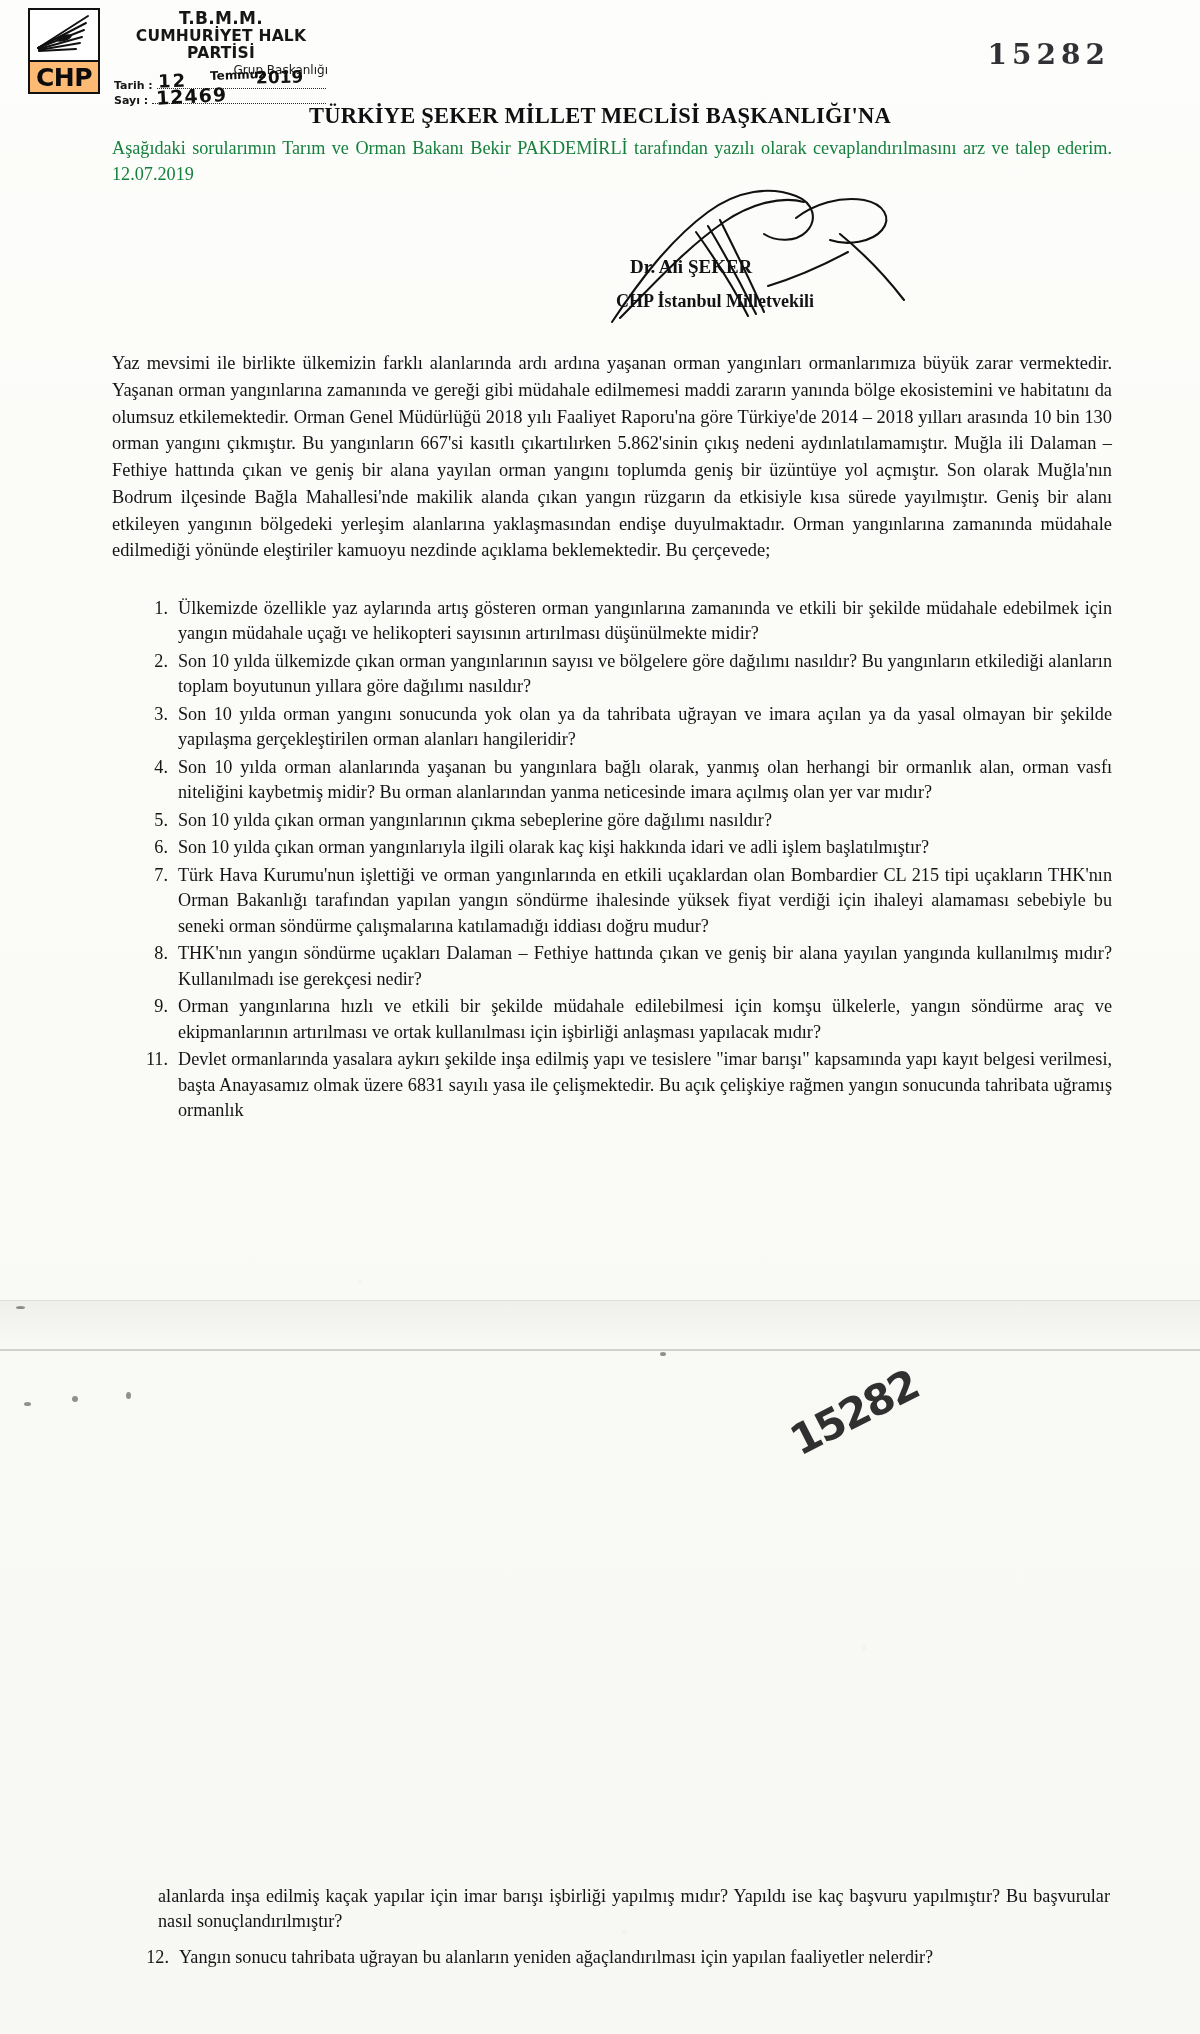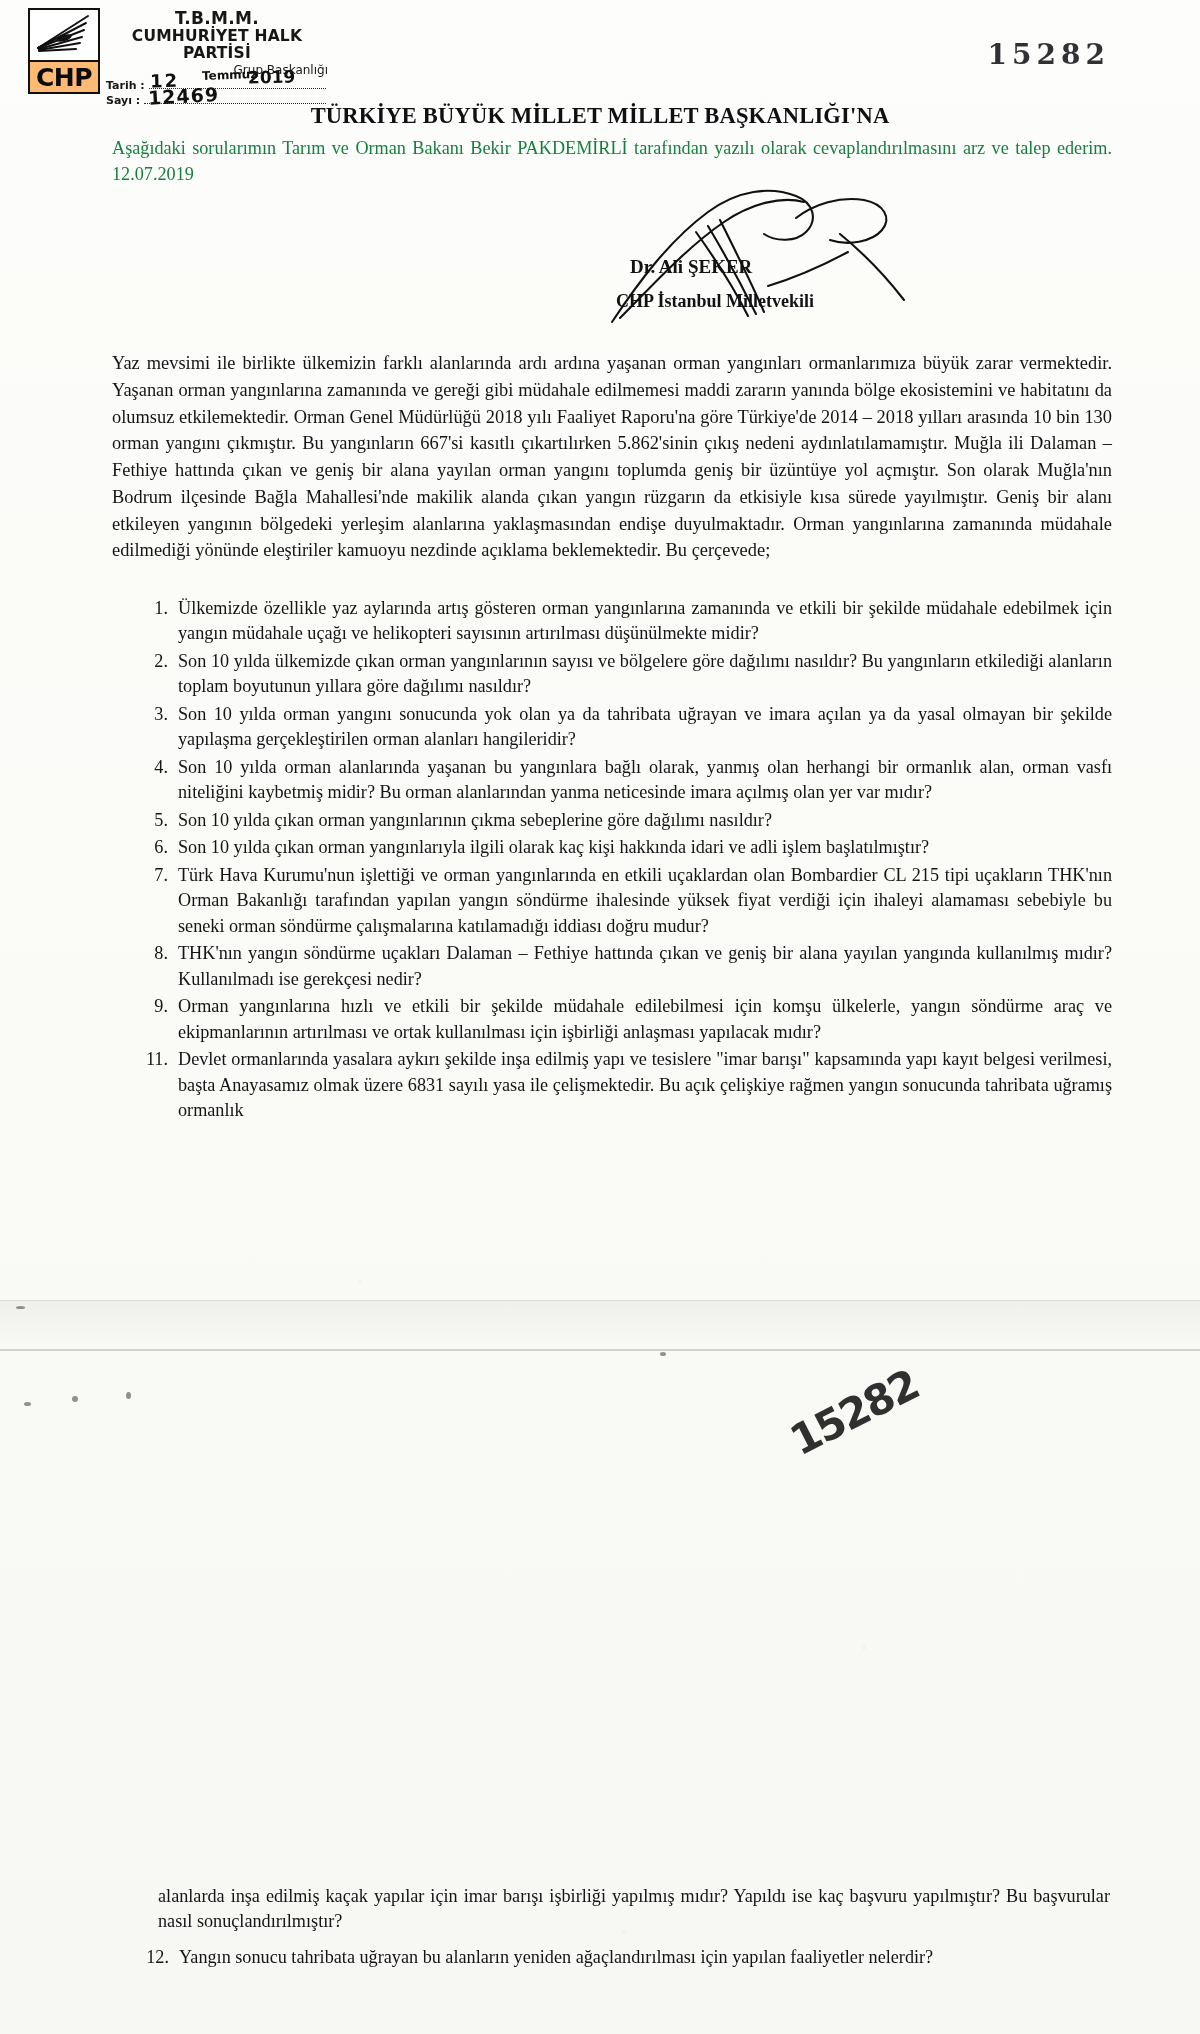--- a/index.html
+++ b/index.html
@@ -68,20 +68,21 @@
     font-size: 25px;
     letter-spacing: -0.5px;
     color: #0b0b0b;
     background: #fdba74;
   }
   .stamp-text {
     flex: 1;
     padding-top: 2px;
     font-family: "DejaVu Sans", sans-serif;
     color: #161616;
+    margin-left: 8px;
   }
   .stamp-line1 {
     font-size: 17px;
     font-weight: 700;
     letter-spacing: 0.3px;
     text-align: center;
     line-height: 1.05;
   }
   .stamp-line2 {
     font-size: 15.5px;
@@ -362,21 +363,21 @@
       <div class="stamp-field">
         <span class="lbl">Sayı :</span>
         <span class="dots"></span>
         <span class="hand hand-sayi">12469</span>
       </div>
     </div>
   </div>
 
   <div class="doc-number">15282</div>
 
-  <div class="title">TÜRKİYE BÜYÜK MİLLET MİLLET BAŞKANLIĞI'NA</div>
+  <div class="title">TÜRKİYE ŞEKER MİLLET MECLİSİ BAŞKANLIĞI'NA</div>
 
   <div class="intro">Aşağıdaki sorularımın Tarım ve Orman Bakanı Bekir PAKDEMİRLİ tarafından yazılı olarak cevaplandırılmasını arz ve talep ederim. 12.07.2019</div>
 
   <div class="sig-wrap">
     <svg width="330" height="150" viewBox="0 0 330 150" aria-hidden="true">
       <g fill="none" stroke="#111" stroke-width="2.1" stroke-linecap="round">
         <path d="M12,140 C40,98 70,58 108,30 C138,8 170,4 196,14 C214,21 218,38 206,50 C196,60 176,60 164,52"></path>
         <path d="M20,136 C52,104 86,66 124,40 C152,21 182,14 204,20"></path>
         <path d="M96,50 C116,78 134,106 148,134"></path>
         <path d="M108,44 C126,74 142,104 156,132"></path>

